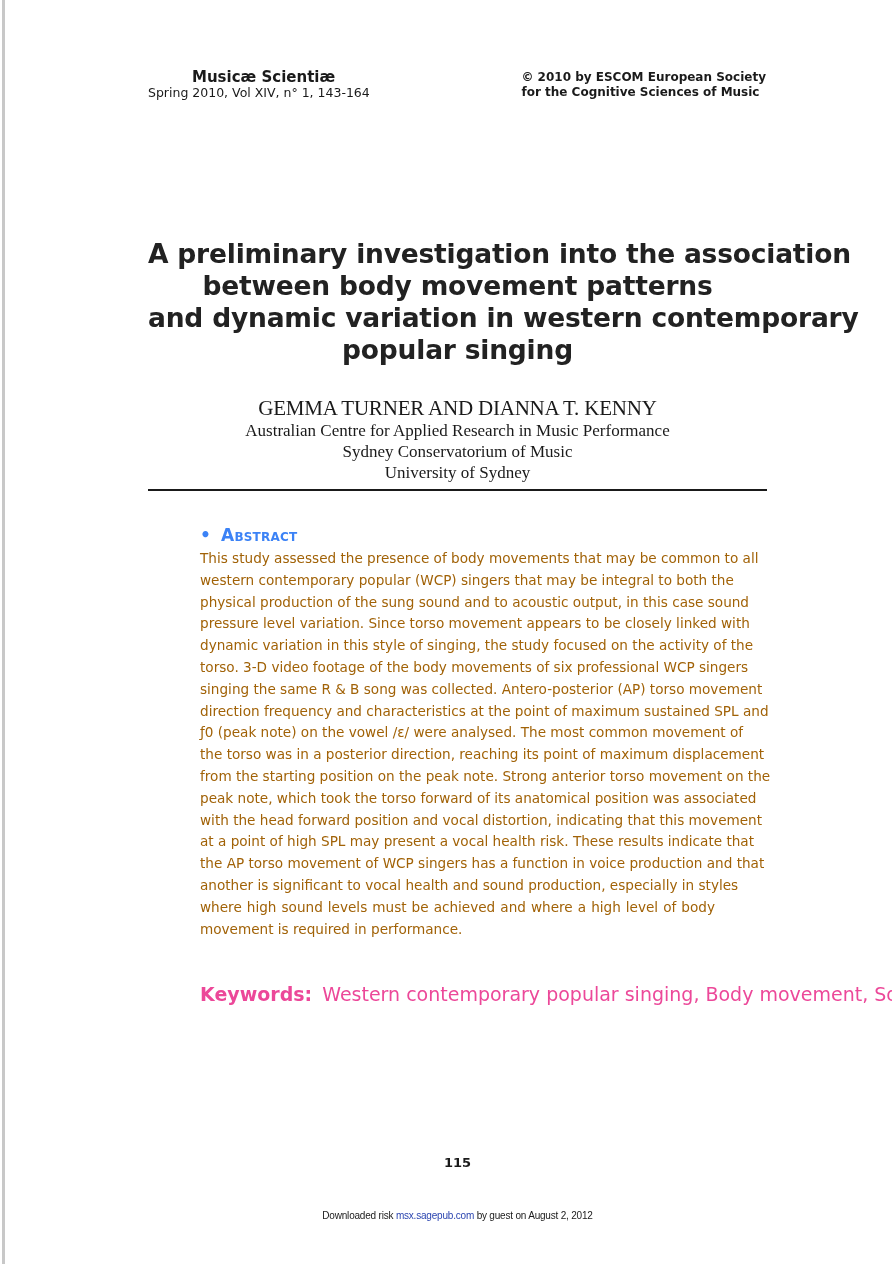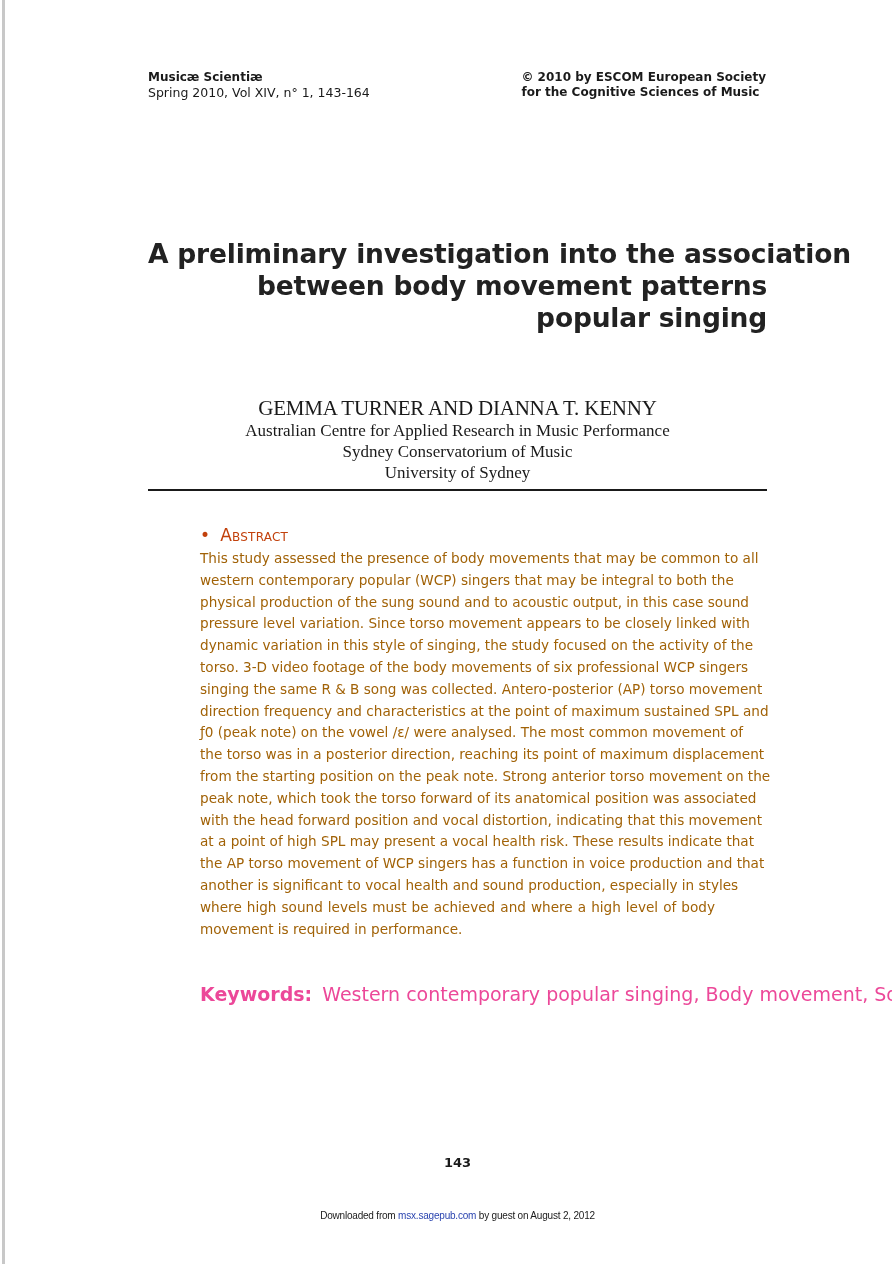--- a/index.html
+++ b/index.html
@@ -27,39 +27,40 @@
     .running-head-left {
       position: absolute;
       left: 148px;
       top: 70px;
       font-size: 12.5px;
       line-height: 15px;
       color: #1a1a1a;
     }
     .running-head-left .journal {
       font-weight: bold;
-      font-size: 12px;
+      font-size: 15px;
+      margin-left: 44px;
     }
     .running-head-right {
       position: absolute;
       right: 126px;
       top: 70px;
       text-align: left;
       font-size: 12px;
       line-height: 15px;
       font-weight: bold;
       color: #1a1a1a;
     }
     
     .title {
       position: absolute;
       left: 148px;
       width: 619px;
       top: 238px;
-      text-align: right;
+      text-align: center;
       font-size: 26.5px;
       line-height: 32px;
       font-weight: bold;
       color: #222;
       letter-spacing: -0.2px;
     }
     .title div { white-space: nowrap; }
     
     .authors {
       position: absolute;
@@ -87,23 +88,23 @@
       height: 1.5px;
       background: #1a1a1a;
     }
     
     .abstract-heading {
       position: absolute;
       left: 200px;
       top: 524px;
       font-size: 17px;
       line-height: 22px;
-      color: #c2410c;
+      color: #3b82f6;
       font-variant: small-caps;
-      font-weight: 400;
+      font-weight: 700;
       letter-spacing: 0.2px;
     }
     .abstract-heading .bullet {
       display: inline-block;
       margin-right: 10px;
       font-variant: normal;
     }
     .abstract-body {
       position: absolute;
       left: 200px;
@@ -180,20 +181,21 @@
   <div>Spring 2010, Vol XIV, n° 1, 143-164</div>
 </div>
 <div class="running-head-right">
   <div>© 2010 by ESCOM European Society</div>
   <div>for the Cognitive Sciences of Music</div>
 </div>
 
 <div class="title">
   <div>A preliminary investigation into the association</div>
   <div>between body movement patterns</div>
+  <div>and dynamic variation in western contemporary</div>
   <div>popular singing</div>
 </div>
 
 <div class="authors">
   <div class="names">GEMMA TURNER AND DIANNA T. KENNY</div>
   <div class="affil">Australian Centre for Applied Research in Music Performance</div>
   <div class="affil">Sydney Conservatorium of Music</div>
   <div class="affil">University of Sydney</div>
 </div>
 
@@ -221,18 +223,18 @@
   <span class="line">the AP torso movement of WCP singers has a function in voice production and that</span>
   <span class="line">another is significant to vocal health and sound production, especially in styles</span>
   <span class="line">where high sound levels must be achieved and where a high level of body</span>
   <span class="line last">movement is required in performance.</span>
 </div>
 
 <div class="keywords">
   <span class="line"><span class="label">Keywords:</span> <span>Western contemporary popular singing, Body movement, Sound pressure</span></span>
 </div>
 
-<div class="page-number">143</div>
+<div class="page-number">115</div>
 <div class="download-note">
-  <span>Downloaded from</span>
+  <span>Downloaded risk</span>
   <a>msx.sagepub.com</a>
   <span>by guest on August 2, 2012</span>
 </div>
 
 </body></html>

